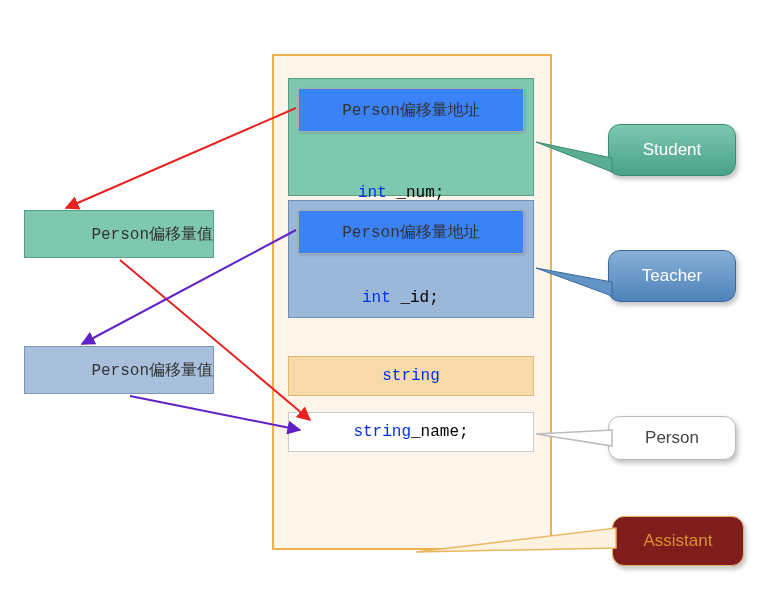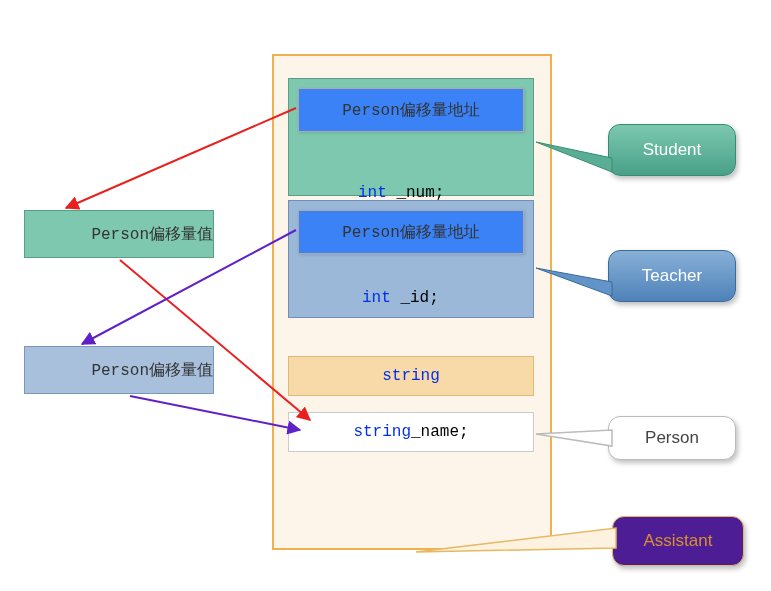--- a/index.html
+++ b/index.html
@@ -97,21 +97,21 @@
       background: linear-gradient(#88b0d8, #4e82b8);
       border: 1px solid #3a6a9a;
       color: #fff;
     }
     .callout-person {
       background: #fff;
       border: 1.5px solid #bbb;
       color: #444;
     }
     .callout-assistant {
-      background: #4c1d95;
+      background: #7f1d1d;
       border: 1.5px solid #e8b860;
       color: #d89030;
     }
     .field-label {
       position: absolute;
       font-size: 16px;
       font-family: "Courier New", monospace;
       margin-top: 18px;
     }
     .kw { color: #0030e8; }

